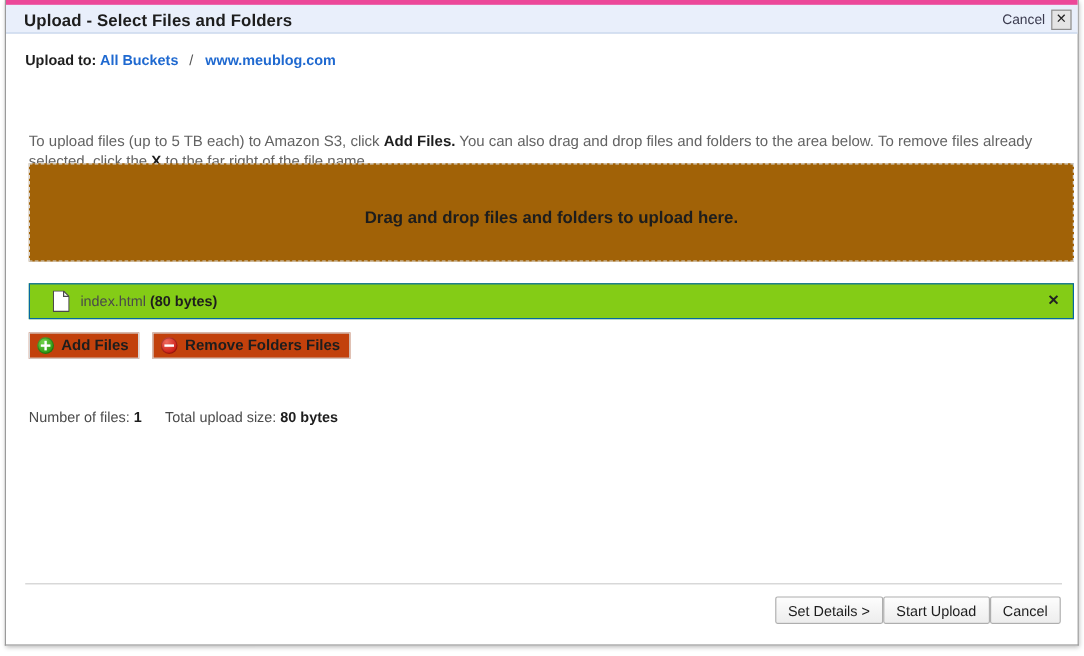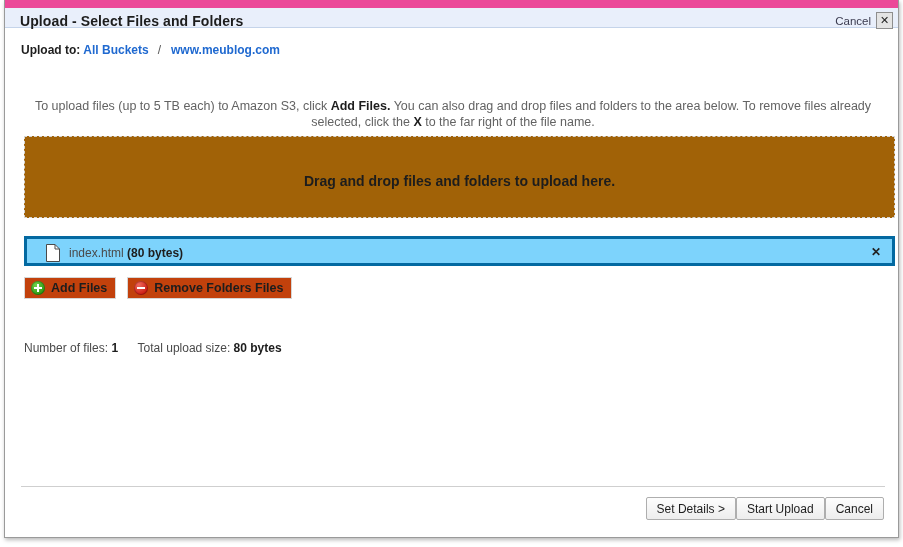--- a/index.html
+++ b/index.html
@@ -27,21 +27,21 @@
     border-top: none;
     box-sizing: border-box;
     box-shadow: 1px 2px 4px rgba(0,0,0,0.28);
   }
 
   
   .titlebar {
     position: relative;
     height: 28px;
     background: #e9effb;
-    border-top: 8px solid #ec4899;
+    border-top: 4px solid #ec4899;
     border-bottom: 1px solid #c5d4ea;
     box-sizing: border-box;
   }
   .titlebar-title {
     position: absolute;
     left: 15px;
     top: 5px;
     font-size: 14px;
     font-weight: bold;
     color: #1d1d1d;
@@ -92,26 +92,25 @@
   .breadcrumb .bc-sep {
     color: #555555;
     margin: 0 7px 0 9px;
     font-weight: normal;
   }
 
   
   .instructions {
     position: absolute;
     left: 19px;
-    top: 98px;
+    top: 110px;
     width: 858px;
     font-size: 12.5px;
     line-height: 16px;
     color: #636363;
-    text-align: center;
   }
   .instructions b { color: #1d1d1d; font-weight: bold; }
 
   
   .dropzone {
     position: absolute;
     left: 19px;
     top: 136px;
     width: 871px;
     height: 82px;
@@ -130,22 +129,22 @@
     color: #1d1d1d;
   }
 
   
   .file-row {
     position: absolute;
     left: 19px;
     top: 236px;
     width: 871px;
     height: 30px;
-    background: #7dd3fc;
-    border: 3px solid #0369a1;
+    background: #84cc16;
+    border: 1px solid #0369a1;
     box-sizing: border-box;
   }
   .file-icon {
     position: absolute;
     left: 19px;
     top: 5px;
     width: 14px;
     height: 18px;
   }
   .file-name {

